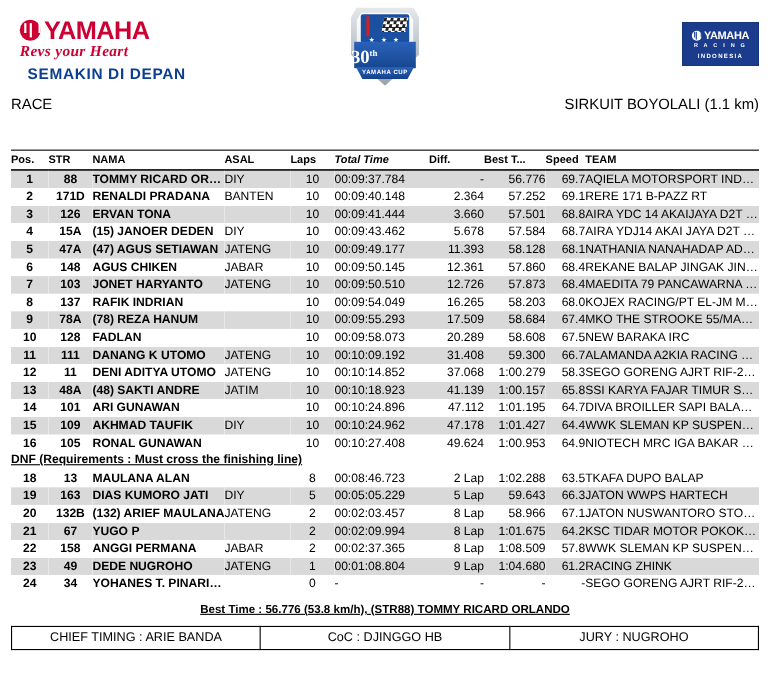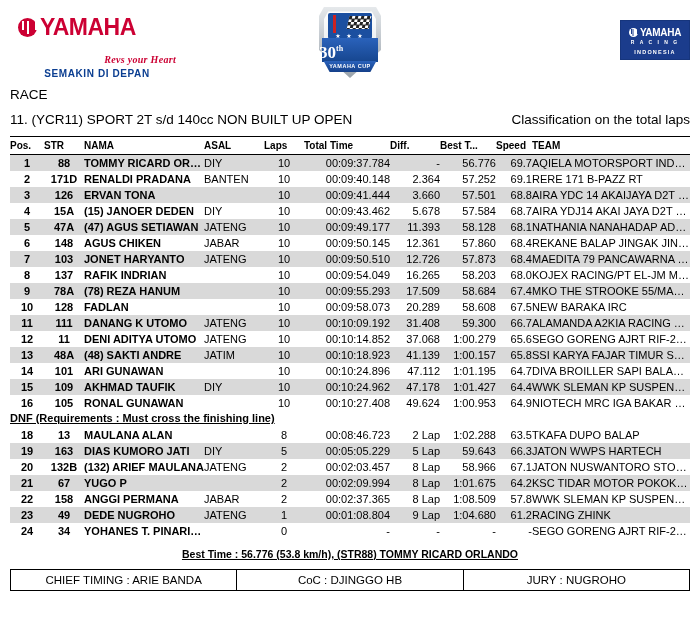--- a/index.html
+++ b/index.html
@@ -68,29 +68,29 @@
     font-weight: bold;
     letter-spacing: -0.5px;
     color: #cc0033;
     line-height: 1;
     font-family: "Liberation Sans", sans-serif;
   }
   .ym-revs {
     font-family: "Liberation Serif", serif;
     font-style: italic;
     font-weight: bold;
-    font-size: 10px;
+    font-size: 14px;
     color: #cc0033;
-    text-align: right;
+    text-align: left;
     width: 158px;
-    margin-top: 15px;
+    margin-top: 1px;
     letter-spacing: 0.3px;
   }
   .ym-semakin {
-    font-size: 10px;
+    font-size: 14px;
     font-weight: bold;
     color: #0b3e91;
     text-align: center;
     width: 158px;
     margin-top: 3px;
     letter-spacing: 0.6px;
   }
 
   
   .cup-logo {
@@ -253,32 +253,32 @@
     text-overflow: ellipsis;
     font-size: 11px;
     height: 14px;
   }
   tr.stripe td { background: #d9d9d9; }
   td.pos { text-align: center; font-weight: bold; }
   td.str { text-align: center; font-weight: bold; }
   td.nama { font-weight: bold; padding-left: 4px; }
   td.asal { padding-left: 2px; margin-top: 18px; }
   td.laps { text-align: center; }
-  td.time { text-align: right; padding-right: 10px; }
+  td.time { padding-right: 10px; }
   td.diff { text-align: right; padding-right: 8px; }
   td.best { text-align: right; padding-right: 8px; }
   td.speed { text-align: right; padding-right: 8px; }
   td.team { padding-left: 4px; }
 
   th.pos { text-align: center; }
   th.str { text-align: center; }
   th.nama { padding-left: 4px; margin-left: 43px; }
   th.asal { padding-left: 4px; }
   th.laps { text-align: center; }
-  th.time { text-align: right; padding-right: 8px; }
+  th.time { text-align: right; padding-right: 8px; font-style: italic; }
   th.diff { text-align: right; padding-right: 6px; }
   th.best { text-align: left; padding-left: 2px; }
   th.speed { text-align: left; padding-left: 2px;}
   th.team { padding-left: 4px; }
 
   .dnf-head {
     margin: 0 10px;
     font-size: 11px;
     font-weight: bold;
     text-decoration: underline;
@@ -339,24 +339,21 @@
       <span class="yr-word">YAMAHA</span>
     </div>
     <div class="yr-racing">R A C I N G</div>
     <div class="yr-ind">INDONESIA</div>
   </div>
 </div>
 
 <div class="title-block">
   <div class="title-row">
     <div class="title-left">RACE</div>
-  </div>
-  <div class="title-row">
-    <div class="title-left">11. (YCR11) SPORT 2T s/d 140cc NON BUILT UP OPEN</div>
-    <div class="title-right">Classification on the total laps</div>
+    <div class="title-right">SIRKUIT BOYOLALI (1.1 km)</div>
   </div>
 </div>
 <div class="rule-top"></div>
 
 <table class="results">
   <colgroup>
     <col style="width:34px">
     <col style="width:40px">
     <col style="width:120px">
     <col style="width:60px">
@@ -516,21 +513,21 @@
       </tr>
       <tr>
         <td class="pos">12</td>
         <td class="str">11</td>
         <td class="nama">DENI ADITYA UTOMO</td>
         <td class="asal">JATENG</td>
         <td class="laps">10</td>
         <td class="time">00:10:14.852</td>
         <td class="diff">37.068</td>
         <td class="best">1:00.279</td>
-        <td class="speed">65.6</td>
+        <td class="speed">58.3</td>
         <td class="team">SEGO GORENG AJRT RIF-2Z G-TECH R...</td>
       </tr>
       <tr class="stripe">
         <td class="pos">13</td>
         <td class="str">48A</td>
         <td class="nama">(48) SAKTI ANDRE</td>
         <td class="asal">JATIM</td>
         <td class="laps">10</td>
         <td class="time">00:10:18.923</td>
         <td class="diff">41.139</td>

